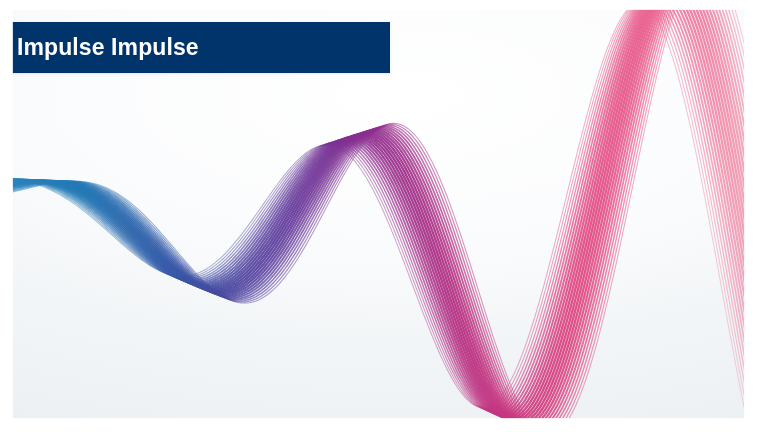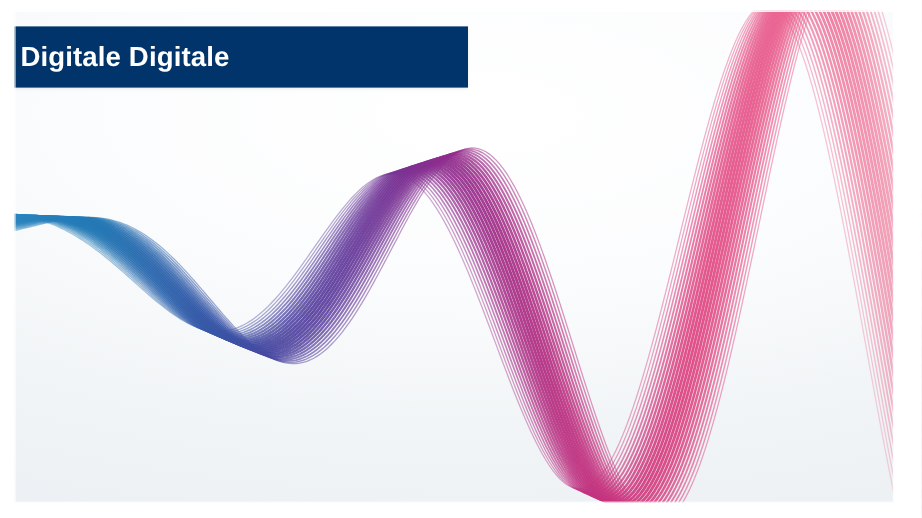--- a/index.html
+++ b/index.html
@@ -128,19 +128,19 @@
         <path d="M -40.00 180.44 L -37.07 180.44 L -34.15 180.44 L -31.22 180.44 L -28.29 180.44 L -25.37 180.44 L -22.44 180.44 L -19.51 180.41 L -16.59 180.17 L -13.66 179.94 L -10.73 179.72 L -7.81 179.53 L -4.88 179.37 L -1.95 179.23 L 0.97 179.12 L 3.90 179.05 L 6.83 179.01 L 9.75 179.02 L 12.68 179.07 L 15.61 179.18 L 18.53 179.33 L 21.46 179.54 L 24.39 179.81 L 27.31 180.15 L 30.24 180.55 L 33.17 181.02 L 36.09 181.57 L 39.02 182.20 L 41.95 182.90 L 44.87 183.69 L 47.80 184.56 L 50.73 185.53 L 53.65 186.58 L 56.58 187.73 L 59.51 188.97 L 62.43 190.30 L 65.36 191.73 L 68.29 193.26 L 71.21 194.88 L 74.14 196.59 L 77.07 198.40 L 79.99 200.30 L 82.92 202.29 L 85.85 204.37 L 88.77 206.54 L 91.70 208.78 L 94.63 211.11 L 97.55 213.50 L 100.48 215.96 L 103.41 218.49 L 106.33 221.07 L 109.26 223.70 L 112.19 226.37 L 115.11 229.08 L 118.04 231.81 L 120.97 234.57 L 123.89 237.33 L 126.82 240.10 L 129.75 242.86 L 132.67 245.60 L 135.60 248.32 L 138.53 251.00 L 141.45 253.63 L 144.38 256.20 L 147.31 258.71 L 150.23 261.14 L 153.16 263.48 L 156.09 265.72 L 159.01 267.85 L 161.94 269.86 L 164.87 271.74 L 167.79 273.48 L 170.72 275.08 L 173.65 276.51 L 176.57 277.78 L 179.50 278.87 L 182.43 279.79 L 185.35 280.51 L 188.28 281.03 L 191.21 281.35 L 194.13 281.47 L 197.06 281.37 L 199.99 281.05 L 202.91 280.52 L 205.84 279.76 L 208.77 278.78 L 211.69 277.57 L 214.62 276.14 L 217.55 274.49 L 220.47 272.61 L 223.40 270.52 L 226.33 268.21 L 229.25 265.69 L 232.18 262.97 L 235.11 260.06 L 238.03 256.95 L 240.96 253.67 L 243.89 250.21 L 246.81 246.60 L 249.74 242.83 L 252.67 238.93 L 255.59 234.91 L 258.52 230.78 L 261.45 226.55 L 264.37 222.24 L 267.30 217.88 L 270.23 213.46 L 273.15 209.02 L 276.08 204.56 L 279.01 200.11 L 281.93 195.69 L 284.86 191.31 L 287.79 186.99 L 290.71 182.75 L 293.64 178.62 L 296.57 174.60 L 299.49 170.73 L 302.42 167.01 L 305.35 163.47 L 308.27 160.12 L 311.20 156.99 L 314.13 154.09 L 317.05 151.43 L 319.98 149.04 L 322.91 146.94 L 325.83 145.12 L 328.76 143.62 L 331.69 142.43 L 334.61 141.58 L 337.54 141.08 L 340.47 140.93 L 343.39 141.14 L 346.32 141.72 L 349.25 142.68 L 352.17 144.02 L 355.10 145.75 L 358.03 147.87 L 360.95 150.37 L 363.88 153.25 L 366.81 156.53 L 369.73 160.18 L 372.66 164.20 L 375.59 168.59 L 378.51 173.34 L 381.44 178.44 L 384.37 183.87 L 387.29 189.62 L 390.22 195.69 L 393.15 202.04 L 396.07 208.67 L 399.00 215.55 L 401.93 222.66 L 404.85 229.99 L 407.78 237.51 L 410.71 245.19 L 413.63 253.01 L 416.56 260.95 L 419.49 268.97 L 422.41 277.05 L 425.34 285.17 L 428.27 293.28 L 431.19 301.37 L 434.12 309.40 L 437.05 317.34 L 439.97 325.16 L 442.90 332.83 L 445.83 340.32 L 448.75 347.60 L 451.68 354.64 L 454.61 361.41 L 457.53 367.88 L 460.46 374.02 L 463.39 379.81 L 466.31 385.21 L 469.24 390.20 L 472.17 394.76 L 475.09 398.86 L 478.02 402.47 L 480.95 405.59 L 483.87 408.19 L 486.80 410.24 L 489.73 411.75 L 492.65 412.68 L 495.58 413.03 L 498.51 412.79 L 501.43 411.95 L 504.36 410.50 L 507.29 408.44 L 510.21 405.76 L 513.14 402.47 L 516.07 398.57 L 518.99 394.07 L 521.92 388.96 L 524.85 383.27 L 527.77 377.00 L 530.70 370.16 L 533.63 362.77 L 536.55 354.85 L 539.48 346.43 L 542.41 337.51 L 545.33 328.13 L 548.26 318.32 L 551.19 308.10 L 554.11 297.51 L 557.04 286.57 L 559.97 275.32 L 562.89 263.80 L 565.82 252.04 L 568.75 240.08 L 571.67 227.97 L 574.60 215.74 L 577.53 203.43 L 580.45 191.09 L 583.38 178.77 L 586.31 166.49 L 589.23 154.32 L 592.16 142.29 L 595.09 130.45 L 598.01 118.84 L 600.94 107.50 L 603.87 96.49 L 606.79 85.85 L 609.72 75.60 L 612.65 65.81 L 615.57 56.51 L 618.50 47.73 L 621.43 39.51 L 624.35 31.90 L 627.28 24.92 L 630.21 18.61 L 633.13 13.00 L 636.06 8.11 L 638.99 3.97 L 641.91 0.61 L 644.84 -1.95 L 647.77 -3.70 L 650.69 -4.62 L 653.62 -4.70 L 656.55 -3.92 L 659.47 -2.29 L 662.40 0.21 L 665.33 3.57 L 668.25 7.80 L 671.18 12.88 L 674.11 18.80 L 677.03 25.57 L 679.96 33.15 L 682.89 41.54 L 685.81 50.70 L 688.74 60.63 L 691.67 71.28 L 694.59 82.63 L 697.52 94.65 L 700.45 107.29 L 703.37 120.53 L 706.30 134.31 L 709.23 148.60 L 712.15 163.35 L 715.08 178.51 L 718.01 194.04 L 720.93 209.86 L 723.86 225.95 L 726.79 242.23 L 729.71 258.65 L 732.64 275.16 L 735.57 291.69 L 738.49 308.19 L 741.42 324.60 L 744.35 340.85 L 747.27 356.88 L 750.20 372.63 L 753.13 388.05 L 756.05 403.07 L 758.98 417.64 L 761.91 431.69 L 764.83 445.18 L 767.76 458.03 L 770.69 470.21 L 773.61 481.66 L 776.54 492.33 L 779.47 502.17 L 782.39 511.14 L 785.32 519.19 L 788.25 525.73 L 791.17 525.73 L 794.10 525.73 L 797.03 525.73 L 799.95 525.73 L 802.88 525.73 L 805.81 525.73 L 808.73 525.73 L 811.66 525.73 L 814.59 525.73 L 817.51 525.73 L 820.44 525.73 L 823.37 525.73 L 826.29 525.73 L 829.22 525.73 L 832.15 525.73 L 835.07 525.73 L 838.00 525.73" fill="none" stroke="url(#gradA)" stroke-width="1.70" stroke-linecap="round" opacity="0.691"></path>
         <path d="M -40.00 179.77 L -37.07 179.77 L -34.15 179.77 L -31.22 179.77 L -28.29 179.77 L -25.37 179.77 L -22.44 179.77 L -19.51 179.74 L -16.59 179.54 L -13.66 179.35 L -10.73 179.18 L -7.81 179.04 L -4.88 178.92 L -1.95 178.83 L 0.97 178.77 L 3.90 178.75 L 6.83 178.77 L 9.75 178.84 L 12.68 178.95 L 15.61 179.11 L 18.53 179.33 L 21.46 179.61 L 24.39 179.95 L 27.31 180.35 L 30.24 180.83 L 33.17 181.37 L 36.09 181.99 L 39.02 182.69 L 41.95 183.47 L 44.87 184.34 L 47.80 185.29 L 50.73 186.33 L 53.65 187.46 L 56.58 188.68 L 59.51 190.00 L 62.43 191.41 L 65.36 192.91 L 68.29 194.51 L 71.21 196.19 L 74.14 197.98 L 77.07 199.85 L 79.99 201.81 L 82.92 203.86 L 85.85 205.99 L 88.77 208.20 L 91.70 210.49 L 94.63 212.85 L 97.55 215.27 L 100.48 217.76 L 103.41 220.31 L 106.33 222.90 L 109.26 225.54 L 112.19 228.22 L 115.11 230.92 L 118.04 233.64 L 120.97 236.37 L 123.89 239.11 L 126.82 241.84 L 129.75 244.55 L 132.67 247.24 L 135.60 249.90 L 138.53 252.50 L 141.45 255.06 L 144.38 257.55 L 147.31 259.96 L 150.23 262.28 L 153.16 264.51 L 156.09 266.64 L 159.01 268.64 L 161.94 270.52 L 164.87 272.27 L 167.79 273.87 L 170.72 275.31 L 173.65 276.59 L 176.57 277.70 L 179.50 278.63 L 182.43 279.37 L 185.35 279.92 L 188.28 280.26 L 191.21 280.41 L 194.13 280.34 L 197.06 280.06 L 199.99 279.57 L 202.91 278.85 L 205.84 277.91 L 208.77 276.75 L 211.69 275.37 L 214.62 273.77 L 217.55 271.95 L 220.47 269.91 L 223.40 267.66 L 226.33 265.20 L 229.25 262.54 L 232.18 259.69 L 235.11 256.64 L 238.03 253.42 L 240.96 250.03 L 243.89 246.48 L 246.81 242.78 L 249.74 238.94 L 252.67 234.98 L 255.59 230.91 L 258.52 226.75 L 261.45 222.50 L 264.37 218.19 L 267.30 213.84 L 270.23 209.45 L 273.15 205.05 L 276.08 200.65 L 279.01 196.27 L 281.93 191.94 L 284.86 187.66 L 287.79 183.47 L 290.71 179.37 L 293.64 175.39 L 296.57 171.54 L 299.49 167.85 L 302.42 164.33 L 305.35 161.00 L 308.27 157.89 L 311.20 154.99 L 314.13 152.35 L 317.05 149.96 L 319.98 147.85 L 322.91 146.02 L 325.83 144.51 L 328.76 143.31 L 331.69 142.43 L 334.61 141.90 L 337.54 141.72 L 340.47 141.90 L 343.39 142.45 L 346.32 143.37 L 349.25 144.67 L 352.17 146.35 L 355.10 148.41 L 358.03 150.85 L 360.95 153.68 L 363.88 156.89 L 366.81 160.48 L 369.73 164.44 L 372.66 168.76 L 375.59 173.44 L 378.51 178.46 L 381.44 183.82 L 384.37 189.50 L 387.29 195.49 L 390.22 201.76 L 393.15 208.32 L 396.07 215.12 L 399.00 222.16 L 401.93 229.41 L 404.85 236.86 L 407.78 244.47 L 410.71 252.22 L 413.63 260.08 L 416.56 268.04 L 419.49 276.06 L 422.41 284.11 L 425.34 292.17 L 428.27 300.20 L 431.19 308.18 L 434.12 316.07 L 437.05 323.85 L 439.97 331.49 L 442.90 338.94 L 445.83 346.20 L 448.75 353.21 L 451.68 359.96 L 454.61 366.42 L 457.53 372.55 L 460.46 378.33 L 463.39 383.74 L 466.31 388.74 L 469.24 393.31 L 472.17 397.43 L 475.09 401.07 L 478.02 404.22 L 480.95 406.85 L 483.87 408.95 L 486.80 410.50 L 489.73 411.48 L 492.65 411.89 L 495.58 411.71 L 498.51 410.94 L 501.43 409.56 L 504.36 407.58 L 507.29 404.98 L 510.21 401.78 L 513.14 397.97 L 516.07 393.56 L 518.99 388.55 L 521.92 382.95 L 524.85 376.77 L 527.77 370.04 L 530.70 362.75 L 533.63 354.94 L 536.55 346.62 L 539.48 337.81 L 542.41 328.54 L 545.33 318.84 L 548.26 308.72 L 551.19 298.23 L 554.11 287.40 L 557.04 276.25 L 559.97 264.83 L 562.89 253.17 L 565.82 241.31 L 568.75 229.29 L 571.67 217.14 L 574.60 204.92 L 577.53 192.66 L 580.45 180.41 L 583.38 168.21 L 586.31 156.10 L 589.23 144.13 L 592.16 132.34 L 595.09 120.78 L 598.01 109.49 L 600.94 98.52 L 603.87 87.90 L 606.79 77.68 L 609.72 67.90 L 612.65 58.61 L 615.57 49.83 L 618.50 41.61 L 621.43 33.99 L 624.35 26.99 L 627.28 20.66 L 630.21 15.01 L 633.13 10.08 L 636.06 5.90 L 638.99 2.49 L 641.91 -0.14 L 644.84 -1.95 L 647.77 -2.94 L 650.69 -3.10 L 653.62 -2.40 L 656.55 -0.86 L 659.47 1.55 L 662.40 4.81 L 665.33 8.93 L 668.25 13.91 L 671.18 19.73 L 674.11 26.38 L 677.03 33.85 L 679.96 42.11 L 682.89 51.16 L 685.81 60.96 L 688.74 71.49 L 691.67 82.72 L 694.59 94.61 L 697.52 107.13 L 700.45 120.25 L 703.37 133.91 L 706.30 148.08 L 709.23 162.72 L 712.15 177.76 L 715.08 193.17 L 718.01 208.89 L 720.93 224.87 L 723.86 241.05 L 726.79 257.38 L 729.71 273.80 L 732.64 290.25 L 735.57 306.67 L 738.49 323.00 L 741.42 339.19 L 744.35 355.16 L 747.27 370.86 L 750.20 386.24 L 753.13 401.22 L 756.05 415.76 L 758.98 429.79 L 761.91 443.27 L 764.83 456.12 L 767.76 468.30 L 770.69 479.76 L 773.61 490.45 L 776.54 500.32 L 779.47 509.33 L 782.39 517.42 L 785.32 524.58 L 788.25 530.26 L 791.17 530.26 L 794.10 530.26 L 797.03 530.26 L 799.95 530.26 L 802.88 530.26 L 805.81 530.26 L 808.73 530.26 L 811.66 530.26 L 814.59 530.26 L 817.51 530.26 L 820.44 530.26 L 823.37 530.26 L 826.29 530.26 L 829.22 530.26 L 832.15 530.26 L 835.07 530.26 L 838.00 530.26" fill="none" stroke="url(#gradA)" stroke-width="1.54" stroke-linecap="round" opacity="0.638"></path>
         <path d="M -40.00 179.14 L -37.07 179.14 L -34.15 179.14 L -31.22 179.14 L -28.29 179.14 L -25.37 179.14 L -22.44 179.14 L -19.51 179.11 L -16.59 178.95 L -13.66 178.81 L -10.73 178.68 L -7.81 178.58 L -4.88 178.51 L -1.95 178.47 L 0.97 178.47 L 3.90 178.51 L 6.83 178.58 L 9.75 178.71 L 12.68 178.88 L 15.61 179.11 L 18.53 179.39 L 21.46 179.74 L 24.39 180.14 L 27.31 180.62 L 30.24 181.16 L 33.17 181.78 L 36.09 182.48 L 39.02 183.25 L 41.95 184.11 L 44.87 185.05 L 47.80 186.08 L 50.73 187.19 L 53.65 188.40 L 56.58 189.69 L 59.51 191.08 L 62.43 192.56 L 65.36 194.13 L 68.29 195.79 L 71.21 197.55 L 74.14 199.39 L 77.07 201.32 L 79.99 203.34 L 82.92 205.44 L 85.85 207.62 L 88.77 209.87 L 91.70 212.20 L 94.63 214.59 L 97.55 217.05 L 100.48 219.56 L 103.41 222.12 L 106.33 224.72 L 109.26 227.36 L 112.19 230.03 L 115.11 232.71 L 118.04 235.42 L 120.97 238.12 L 123.89 240.82 L 126.82 243.51 L 129.75 246.17 L 132.67 248.80 L 135.60 251.39 L 138.53 253.92 L 141.45 256.39 L 144.38 258.79 L 147.31 261.10 L 150.23 263.32 L 153.16 265.43 L 156.09 267.44 L 159.01 269.31 L 161.94 271.06 L 164.87 272.66 L 167.79 274.11 L 170.72 275.40 L 173.65 276.52 L 176.57 277.47 L 179.50 278.23 L 182.43 278.80 L 185.35 279.17 L 188.28 279.35 L 191.21 279.31 L 194.13 279.07 L 197.06 278.61 L 199.99 277.93 L 202.91 277.04 L 205.84 275.93 L 208.77 274.59 L 211.69 273.04 L 214.62 271.27 L 217.55 269.29 L 220.47 267.10 L 223.40 264.70 L 226.33 262.10 L 229.25 259.30 L 232.18 256.32 L 235.11 253.16 L 238.03 249.83 L 240.96 246.35 L 243.89 242.71 L 246.81 238.94 L 249.74 235.04 L 252.67 231.03 L 255.59 226.93 L 258.52 222.75 L 261.45 218.50 L 264.37 214.20 L 267.30 209.87 L 270.23 205.52 L 273.15 201.17 L 276.08 196.85 L 279.01 192.56 L 281.93 188.33 L 284.86 184.17 L 287.79 180.11 L 290.71 176.16 L 293.64 172.34 L 296.57 168.68 L 299.49 165.18 L 302.42 161.87 L 305.35 158.77 L 308.27 155.89 L 311.20 153.25 L 314.13 150.86 L 317.05 148.75 L 319.98 146.92 L 322.91 145.39 L 325.83 144.17 L 328.76 143.28 L 331.69 142.73 L 334.61 142.52 L 337.54 142.67 L 340.47 143.18 L 343.39 144.05 L 346.32 145.31 L 349.25 146.94 L 352.17 148.95 L 355.10 151.34 L 358.03 154.11 L 360.95 157.26 L 363.88 160.78 L 366.81 164.67 L 369.73 168.93 L 372.66 173.54 L 375.59 178.49 L 378.51 183.77 L 381.44 189.38 L 384.37 195.29 L 387.29 201.49 L 390.22 207.97 L 393.15 214.70 L 396.07 221.66 L 399.00 228.84 L 401.93 236.21 L 404.85 243.75 L 407.78 251.43 L 410.71 259.23 L 413.63 267.12 L 416.56 275.07 L 419.49 283.07 L 422.41 291.06 L 425.34 299.04 L 428.27 306.97 L 431.19 314.82 L 434.12 322.55 L 437.05 330.15 L 439.97 337.57 L 442.90 344.79 L 445.83 351.79 L 448.75 358.52 L 451.68 364.96 L 454.61 371.08 L 457.53 376.86 L 460.46 382.27 L 463.39 387.27 L 466.31 391.86 L 469.24 396.00 L 472.17 399.66 L 475.09 402.84 L 478.02 405.51 L 480.95 407.65 L 483.87 409.25 L 486.80 410.28 L 489.73 410.75 L 492.65 410.63 L 495.58 409.92 L 498.51 408.62 L 501.43 406.71 L 504.36 404.19 L 507.29 401.07 L 510.21 397.35 L 513.14 393.03 L 516.07 388.11 L 518.99 382.61 L 521.92 376.54 L 524.85 369.90 L 527.77 362.72 L 530.70 355.01 L 533.63 346.80 L 536.55 338.10 L 539.48 328.93 L 542.41 319.33 L 545.33 309.33 L 548.26 298.94 L 551.19 288.21 L 554.11 277.17 L 557.04 265.85 L 559.97 254.28 L 562.89 242.52 L 565.82 230.59 L 568.75 218.53 L 571.67 206.39 L 574.60 194.21 L 577.53 182.04 L 580.45 169.91 L 583.38 157.86 L 586.31 145.96 L 589.23 134.22 L 592.16 122.71 L 595.09 111.47 L 598.01 100.53 L 600.94 89.94 L 603.87 79.75 L 606.79 69.99 L 609.72 60.70 L 612.65 51.93 L 615.57 43.71 L 618.50 36.07 L 621.43 29.06 L 624.35 22.69 L 627.28 17.02 L 630.21 12.05 L 633.13 7.83 L 636.06 4.36 L 638.99 1.68 L 641.91 -0.20 L 644.84 -1.26 L 647.77 -1.49 L 650.69 -0.88 L 653.62 0.58 L 656.55 2.89 L 659.47 6.06 L 662.40 10.08 L 665.33 14.95 L 668.25 20.66 L 671.18 27.20 L 674.11 34.55 L 677.03 42.70 L 679.96 51.63 L 682.89 61.31 L 685.81 71.72 L 688.74 82.82 L 691.67 94.59 L 694.59 106.99 L 697.52 119.98 L 700.45 133.53 L 703.37 147.58 L 706.30 162.09 L 709.23 177.02 L 712.15 192.32 L 715.08 207.94 L 718.01 223.81 L 720.93 239.89 L 723.86 256.13 L 726.79 272.46 L 729.71 288.82 L 732.64 305.16 L 735.57 321.42 L 738.49 337.54 L 741.42 353.45 L 744.35 369.11 L 747.27 384.44 L 750.20 399.38 L 753.13 413.89 L 756.05 427.90 L 758.98 441.36 L 761.91 454.21 L 764.83 466.40 L 767.76 477.87 L 770.69 488.58 L 773.61 498.48 L 776.54 507.52 L 779.47 515.66 L 782.39 522.86 L 785.32 529.09 L 788.25 533.91 L 791.17 533.91 L 794.10 533.91 L 797.03 533.91 L 799.95 533.91 L 802.88 533.91 L 805.81 533.91 L 808.73 533.91 L 811.66 533.91 L 814.59 533.91 L 817.51 533.91 L 820.44 533.91 L 823.37 533.91 L 826.29 533.91 L 829.22 533.91 L 832.15 533.91 L 835.07 533.91 L 838.00 533.91" fill="none" stroke="url(#gradA)" stroke-width="1.37" stroke-linecap="round" opacity="0.582"></path>
         <path d="M -40.00 178.54 L -37.07 178.54 L -34.15 178.54 L -31.22 178.54 L -28.29 178.54 L -25.37 178.54 L -22.44 178.54 L -19.51 178.52 L -16.59 178.41 L -13.66 178.31 L -10.73 178.23 L -7.81 178.18 L -4.88 178.16 L -1.95 178.17 L 0.97 178.22 L 3.90 178.32 L 6.83 178.45 L 9.75 178.64 L 12.68 178.87 L 15.61 179.16 L 18.53 179.51 L 21.46 179.92 L 24.39 180.40 L 27.31 180.94 L 30.24 181.56 L 33.17 182.25 L 36.09 183.02 L 39.02 183.87 L 41.95 184.80 L 44.87 185.81 L 47.80 186.92 L 50.73 188.10 L 53.65 189.38 L 56.58 190.75 L 59.51 192.21 L 62.43 193.76 L 65.36 195.39 L 68.29 197.12 L 71.21 198.94 L 74.14 200.84 L 77.07 202.83 L 79.99 204.89 L 82.92 207.04 L 85.85 209.26 L 88.77 211.55 L 91.70 213.91 L 94.63 216.33 L 97.55 218.81 L 100.48 221.33 L 103.41 223.90 L 106.33 226.51 L 109.26 229.14 L 112.19 231.80 L 115.11 234.47 L 118.04 237.14 L 120.97 239.81 L 123.89 242.47 L 126.82 245.11 L 129.75 247.71 L 132.67 250.28 L 135.60 252.79 L 138.53 255.24 L 141.45 257.62 L 144.38 259.92 L 147.31 262.13 L 150.23 264.23 L 153.16 266.23 L 156.09 268.11 L 159.01 269.85 L 161.94 271.46 L 164.87 272.91 L 167.79 274.21 L 170.72 275.35 L 173.65 276.31 L 176.57 277.09 L 179.50 277.68 L 182.43 278.08 L 185.35 278.28 L 188.28 278.28 L 191.21 278.07 L 194.13 277.65 L 197.06 277.01 L 199.99 276.16 L 202.91 275.09 L 205.84 273.81 L 208.77 272.31 L 211.69 270.59 L 214.62 268.66 L 217.55 266.53 L 220.47 264.18 L 223.40 261.64 L 226.33 258.91 L 229.25 255.99 L 232.18 252.89 L 235.11 249.63 L 238.03 246.20 L 240.96 242.63 L 243.89 238.92 L 246.81 235.09 L 249.74 231.14 L 252.67 227.10 L 255.59 222.98 L 258.52 218.79 L 261.45 214.55 L 264.37 210.27 L 267.30 205.97 L 270.23 201.68 L 273.15 197.40 L 276.08 193.16 L 279.01 188.97 L 281.93 184.86 L 284.86 180.83 L 287.79 176.92 L 290.71 173.13 L 293.64 169.50 L 296.57 166.02 L 299.49 162.73 L 302.42 159.64 L 305.35 156.77 L 308.27 154.14 L 311.20 151.75 L 314.13 149.64 L 317.05 147.80 L 319.98 146.26 L 322.91 145.03 L 325.83 144.12 L 328.76 143.54 L 331.69 143.31 L 334.61 143.42 L 337.54 143.90 L 340.47 144.73 L 343.39 145.94 L 346.32 147.53 L 349.25 149.49 L 352.17 151.82 L 355.10 154.54 L 358.03 157.63 L 360.95 161.09 L 363.88 164.91 L 366.81 169.10 L 369.73 173.64 L 372.66 178.52 L 375.59 183.73 L 378.51 189.27 L 381.44 195.10 L 384.37 201.23 L 387.29 207.63 L 390.22 214.28 L 393.15 221.17 L 396.07 228.28 L 399.00 235.57 L 401.93 243.04 L 404.85 250.65 L 407.78 258.38 L 410.71 266.20 L 413.63 274.10 L 416.56 282.03 L 419.49 289.97 L 422.41 297.89 L 425.34 305.77 L 428.27 313.57 L 431.19 321.26 L 434.12 328.81 L 437.05 336.20 L 439.97 343.40 L 442.90 350.36 L 445.83 357.08 L 448.75 363.50 L 451.68 369.62 L 454.61 375.39 L 457.53 380.80 L 460.46 385.81 L 463.39 390.41 L 466.31 394.57 L 469.24 398.26 L 472.17 401.46 L 475.09 404.17 L 478.02 406.35 L 480.95 407.99 L 483.87 409.08 L 486.80 409.60 L 489.73 409.54 L 492.65 408.90 L 495.58 407.66 L 498.51 405.83 L 501.43 403.40 L 504.36 400.36 L 507.29 396.72 L 510.21 392.49 L 513.14 387.67 L 516.07 382.26 L 518.99 376.29 L 521.92 369.75 L 524.85 362.67 L 527.77 355.07 L 530.70 346.96 L 533.63 338.36 L 536.55 329.31 L 539.48 319.81 L 542.41 309.91 L 545.33 299.63 L 548.26 289.00 L 551.19 278.06 L 554.11 266.84 L 557.04 255.38 L 559.97 243.70 L 562.89 231.87 L 565.82 219.90 L 568.75 207.85 L 571.67 195.75 L 574.60 183.65 L 577.53 171.59 L 580.45 159.61 L 583.38 147.76 L 586.31 136.09 L 589.23 124.63 L 592.16 113.42 L 595.09 102.52 L 598.01 91.97 L 600.94 81.80 L 603.87 72.06 L 606.79 62.78 L 609.72 54.01 L 612.65 45.79 L 615.57 38.14 L 618.50 31.11 L 621.43 24.73 L 624.35 19.02 L 627.28 14.02 L 630.21 9.75 L 633.13 6.23 L 636.06 3.49 L 638.99 1.55 L 641.91 0.42 L 644.84 0.11 L 647.77 0.64 L 650.69 2.02 L 653.62 4.24 L 656.55 7.31 L 659.47 11.23 L 662.40 16.00 L 665.33 21.60 L 668.25 28.03 L 671.18 35.26 L 674.11 43.30 L 677.03 52.11 L 679.96 61.67 L 682.89 71.95 L 685.81 82.94 L 688.74 94.58 L 691.67 106.86 L 694.59 119.73 L 697.52 133.15 L 700.45 147.09 L 703.37 161.48 L 706.30 176.30 L 709.23 191.49 L 712.15 206.99 L 715.08 222.76 L 718.01 238.75 L 720.93 254.89 L 723.86 271.12 L 726.79 287.40 L 729.71 303.67 L 732.64 319.85 L 735.57 335.90 L 738.49 351.76 L 741.42 367.36 L 744.35 382.64 L 747.27 397.55 L 750.20 412.03 L 753.13 426.02 L 756.05 439.47 L 758.98 452.31 L 761.91 464.50 L 764.83 475.98 L 767.76 486.71 L 770.69 496.63 L 773.61 505.71 L 776.54 513.89 L 779.47 521.15 L 782.39 527.44 L 785.32 532.72 L 788.25 536.66 L 791.17 536.66 L 794.10 536.66 L 797.03 536.66 L 799.95 536.66 L 802.88 536.66 L 805.81 536.66 L 808.73 536.66 L 811.66 536.66 L 814.59 536.66 L 817.51 536.66 L 820.44 536.66 L 823.37 536.66 L 826.29 536.66 L 829.22 536.66 L 832.15 536.66 L 835.07 536.66 L 838.00 536.66" fill="none" stroke="url(#gradA)" stroke-width="1.19" stroke-linecap="round" opacity="0.524"></path>
         <path d="M -40.00 177.99 L -37.07 177.99 L -34.15 177.99 L -31.22 177.99 L -28.29 177.99 L -25.37 177.99 L -22.44 177.99 L -19.51 177.98 L -16.59 177.91 L -13.66 177.86 L -10.73 177.83 L -7.81 177.83 L -4.88 177.86 L -1.95 177.92 L 0.97 178.03 L 3.90 178.18 L 6.83 178.38 L 9.75 178.62 L 12.68 178.92 L 15.61 179.28 L 18.53 179.69 L 21.46 180.17 L 24.39 180.71 L 27.31 181.33 L 30.24 182.02 L 33.17 182.78 L 36.09 183.62 L 39.02 184.54 L 41.95 185.55 L 44.87 186.63 L 47.80 187.81 L 50.73 189.07 L 53.65 190.42 L 56.58 191.85 L 59.51 193.38 L 62.43 194.99 L 65.36 196.69 L 68.29 198.48 L 71.21 200.36 L 74.14 202.31 L 77.07 204.35 L 79.99 206.46 L 82.92 208.65 L 85.85 210.91 L 88.77 213.24 L 91.70 215.62 L 94.63 218.06 L 97.55 220.55 L 100.48 223.09 L 103.41 225.66 L 106.33 228.26 L 109.26 230.89 L 112.19 233.52 L 115.11 236.17 L 118.04 238.81 L 120.97 241.44 L 123.89 244.05 L 126.82 246.63 L 129.75 249.17 L 132.67 251.66 L 135.60 254.10 L 138.53 256.46 L 141.45 258.74 L 144.38 260.94 L 147.31 263.04 L 150.23 265.03 L 153.16 266.90 L 156.09 268.65 L 159.01 270.25 L 161.94 271.72 L 164.87 273.03 L 167.79 274.17 L 170.72 275.15 L 173.65 275.95 L 176.57 276.56 L 179.50 276.99 L 182.43 277.22 L 185.35 277.25 L 188.28 277.07 L 191.21 276.68 L 194.13 276.09 L 197.06 275.28 L 199.99 274.26 L 202.91 273.02 L 205.84 271.57 L 208.77 269.90 L 211.69 268.03 L 214.62 265.95 L 217.55 263.66 L 220.47 261.18 L 223.40 258.51 L 226.33 255.65 L 229.25 252.61 L 232.18 249.41 L 235.11 246.05 L 238.03 242.54 L 240.96 238.89 L 243.89 235.12 L 246.81 231.24 L 249.74 227.26 L 252.67 223.19 L 255.59 219.06 L 258.52 214.88 L 261.45 210.66 L 264.37 206.42 L 267.30 202.17 L 270.23 197.95 L 273.15 193.75 L 276.08 189.61 L 279.01 185.53 L 281.93 181.55 L 284.86 177.67 L 287.79 173.91 L 290.71 170.30 L 293.64 166.85 L 296.57 163.58 L 299.49 160.51 L 302.42 157.65 L 305.35 155.02 L 308.27 152.64 L 311.20 150.52 L 314.13 148.68 L 317.05 147.13 L 319.98 145.88 L 322.91 144.95 L 325.83 144.35 L 328.76 144.09 L 331.69 144.17 L 334.61 144.61 L 337.54 145.41 L 340.47 146.58 L 343.39 148.11 L 346.32 150.02 L 349.25 152.31 L 352.17 154.96 L 355.10 157.99 L 358.03 161.39 L 360.95 165.15 L 363.88 169.27 L 366.81 173.74 L 369.73 178.56 L 372.66 183.70 L 375.59 189.16 L 378.51 194.92 L 381.44 200.97 L 384.37 207.30 L 387.29 213.88 L 390.22 220.69 L 393.15 227.72 L 396.07 234.94 L 399.00 242.34 L 401.93 249.88 L 404.85 257.54 L 407.78 265.30 L 410.71 273.12 L 413.63 280.99 L 416.56 288.88 L 419.49 296.74 L 422.41 304.57 L 425.34 312.32 L 428.27 319.97 L 431.19 327.49 L 434.12 334.84 L 437.05 342.01 L 439.97 348.95 L 442.90 355.64 L 445.83 362.05 L 448.75 368.15 L 451.68 373.92 L 454.61 379.33 L 457.53 384.35 L 460.46 388.96 L 463.39 393.13 L 466.31 396.85 L 469.24 400.08 L 472.17 402.82 L 475.09 405.04 L 478.02 406.73 L 480.95 407.86 L 483.87 408.44 L 486.80 408.45 L 489.73 407.87 L 492.65 406.70 L 495.58 404.94 L 498.51 402.59 L 501.43 399.63 L 504.36 396.08 L 507.29 391.94 L 510.21 387.21 L 513.14 381.90 L 516.07 376.02 L 518.99 369.59 L 521.92 362.61 L 524.85 355.11 L 527.77 347.10 L 530.70 338.61 L 533.63 329.66 L 536.55 320.27 L 539.48 310.48 L 542.41 300.30 L 545.33 289.78 L 548.26 278.94 L 551.19 267.82 L 554.11 256.45 L 557.04 244.87 L 559.97 233.13 L 562.89 221.25 L 565.82 209.28 L 568.75 197.27 L 571.67 185.24 L 574.60 173.25 L 577.53 161.34 L 580.45 149.56 L 583.38 137.94 L 586.31 126.53 L 589.23 115.37 L 592.16 104.51 L 595.09 93.98 L 598.01 83.84 L 600.94 74.11 L 603.87 64.85 L 606.79 56.09 L 609.72 47.86 L 612.65 40.21 L 615.57 33.16 L 618.50 26.75 L 621.43 21.02 L 624.35 15.98 L 627.28 11.67 L 630.21 8.10 L 633.13 5.31 L 636.06 3.30 L 638.99 2.10 L 641.91 1.72 L 644.84 2.17 L 647.77 3.46 L 650.69 5.59 L 653.62 8.57 L 656.55 12.39 L 659.47 17.05 L 662.40 22.55 L 665.33 28.86 L 668.25 35.99 L 671.18 43.91 L 674.11 52.60 L 677.03 62.04 L 679.96 72.20 L 682.89 83.06 L 685.81 94.59 L 688.74 106.74 L 691.67 119.49 L 694.59 132.79 L 697.52 146.61 L 700.45 160.89 L 703.37 175.59 L 706.30 190.67 L 709.23 206.06 L 712.15 221.73 L 715.08 237.61 L 718.01 253.66 L 720.93 269.81 L 723.86 286.00 L 726.79 302.18 L 729.71 318.30 L 732.64 334.28 L 735.57 350.08 L 738.49 365.62 L 741.42 380.86 L 744.35 395.73 L 747.27 410.18 L 750.20 424.15 L 753.13 437.58 L 756.05 450.41 L 758.98 462.60 L 761.91 474.09 L 764.83 484.84 L 767.76 494.79 L 770.69 503.90 L 773.61 512.13 L 776.54 519.44 L 779.47 525.78 L 782.39 531.14 L 785.32 535.47 L 788.25 538.51 L 791.17 538.51 L 794.10 538.51 L 797.03 538.51 L 799.95 538.51 L 802.88 538.51 L 805.81 538.51 L 808.73 538.51 L 811.66 538.51 L 814.59 538.51 L 817.51 538.51 L 820.44 538.51 L 823.37 538.51 L 826.29 538.51 L 829.22 538.51 L 832.15 538.51 L 835.07 538.51 L 838.00 538.51" fill="none" stroke="url(#gradA)" stroke-width="1.05" stroke-linecap="round" opacity="0.465"></path>
         <path d="M -40.00 177.48 L -37.07 177.48 L -34.15 177.48 L -31.22 177.48 L -28.29 177.48 L -25.37 177.48 L -22.44 177.48 L -19.51 177.47 L -16.59 177.46 L -13.66 177.45 L -10.73 177.47 L -7.81 177.52 L -4.88 177.61 L -1.95 177.73 L 0.97 177.89 L 3.90 178.10 L 6.83 178.36 L 9.75 178.66 L 12.68 179.03 L 15.61 179.45 L 18.53 179.93 L 21.46 180.47 L 24.39 181.09 L 27.31 181.77 L 30.24 182.53 L 33.17 183.37 L 36.09 184.28 L 39.02 185.27 L 41.95 186.35 L 44.87 187.51 L 47.80 188.75 L 50.73 190.08 L 53.65 191.50 L 56.58 193.00 L 59.51 194.59 L 62.43 196.27 L 65.36 198.03 L 68.29 199.87 L 71.21 201.80 L 74.14 203.81 L 77.07 205.89 L 79.99 208.05 L 82.92 210.27 L 85.85 212.57 L 88.77 214.92 L 91.70 217.32 L 94.63 219.78 L 97.55 222.28 L 100.48 224.82 L 103.41 227.39 L 106.33 229.98 L 109.26 232.59 L 112.19 235.20 L 115.11 237.81 L 118.04 240.42 L 120.97 243.00 L 123.89 245.55 L 126.82 248.07 L 129.75 250.54 L 132.67 252.96 L 135.60 255.30 L 138.53 257.58 L 141.45 259.76 L 144.38 261.85 L 147.31 263.83 L 150.23 265.70 L 153.16 267.45 L 156.09 269.06 L 159.01 270.53 L 161.94 271.84 L 164.87 273.00 L 167.79 273.99 L 170.72 274.81 L 173.65 275.44 L 176.57 275.89 L 179.50 276.15 L 182.43 276.21 L 185.35 276.07 L 188.28 275.72 L 191.21 275.16 L 194.13 274.39 L 197.06 273.41 L 199.99 272.22 L 202.91 270.82 L 205.84 269.21 L 208.77 267.39 L 211.69 265.36 L 214.62 263.13 L 217.55 260.71 L 220.47 258.09 L 223.40 255.29 L 226.33 252.32 L 229.25 249.18 L 232.18 245.88 L 235.11 242.43 L 238.03 238.85 L 240.96 235.14 L 243.89 231.32 L 246.81 227.40 L 249.74 223.40 L 252.67 219.32 L 255.59 215.20 L 258.52 211.03 L 261.45 206.84 L 264.37 202.65 L 267.30 198.47 L 270.23 194.33 L 273.15 190.23 L 276.08 186.19 L 279.01 182.24 L 281.93 178.40 L 284.86 174.67 L 287.79 171.09 L 290.71 167.66 L 293.64 164.41 L 296.57 161.36 L 299.49 158.51 L 302.42 155.89 L 305.35 153.51 L 308.27 151.39 L 311.20 149.54 L 314.13 147.99 L 317.05 146.73 L 319.98 145.78 L 322.91 145.16 L 325.83 144.87 L 328.76 144.92 L 331.69 145.32 L 334.61 146.09 L 337.54 147.21 L 340.47 148.70 L 343.39 150.56 L 346.32 152.79 L 349.25 155.39 L 352.17 158.36 L 355.10 161.70 L 358.03 165.40 L 360.95 169.45 L 363.88 173.85 L 366.81 178.59 L 369.73 183.66 L 372.66 189.05 L 375.59 194.74 L 378.51 200.72 L 381.44 206.97 L 384.37 213.47 L 387.29 220.21 L 390.22 227.17 L 393.15 234.32 L 396.07 241.64 L 399.00 249.11 L 401.93 256.70 L 404.85 264.40 L 407.78 272.16 L 410.71 279.97 L 413.63 287.79 L 416.56 295.61 L 419.49 303.38 L 422.41 311.08 L 425.34 318.69 L 428.27 326.17 L 431.19 333.49 L 434.12 340.62 L 437.05 347.53 L 439.97 354.20 L 442.90 360.60 L 445.83 366.69 L 448.75 372.46 L 451.68 377.87 L 454.61 382.89 L 457.53 387.51 L 460.46 391.70 L 463.39 395.44 L 466.31 398.70 L 469.24 401.47 L 472.17 403.73 L 475.09 405.46 L 478.02 406.65 L 480.95 407.28 L 483.87 407.34 L 486.80 406.83 L 489.73 405.73 L 492.65 404.05 L 495.58 401.77 L 498.51 398.90 L 501.43 395.43 L 504.36 391.38 L 507.29 386.74 L 510.21 381.52 L 513.14 375.74 L 516.07 369.41 L 518.99 362.53 L 521.92 355.13 L 524.85 347.23 L 527.77 338.85 L 530.70 330.00 L 533.63 320.72 L 536.55 311.03 L 539.48 300.96 L 542.41 290.54 L 545.33 279.80 L 548.26 268.78 L 551.19 257.51 L 554.11 246.03 L 557.04 234.37 L 559.97 222.58 L 562.89 210.70 L 565.82 198.76 L 568.75 186.82 L 571.67 174.90 L 574.60 163.06 L 577.53 151.34 L 580.45 139.77 L 583.38 128.41 L 586.31 117.30 L 589.23 106.47 L 592.16 95.98 L 595.09 85.86 L 598.01 76.16 L 600.94 66.91 L 603.87 58.15 L 606.79 49.93 L 609.72 42.27 L 612.65 35.20 L 615.57 28.78 L 618.50 23.01 L 621.43 17.94 L 624.35 13.58 L 627.28 9.97 L 630.21 7.12 L 633.13 5.05 L 636.06 3.78 L 638.99 3.33 L 641.91 3.70 L 644.84 4.91 L 647.77 6.95 L 650.69 9.83 L 653.62 13.55 L 656.55 18.11 L 659.47 23.50 L 662.40 29.71 L 665.33 36.72 L 668.25 44.52 L 671.18 53.10 L 674.11 62.42 L 677.03 72.46 L 679.96 83.20 L 682.89 94.61 L 685.81 106.64 L 688.74 119.27 L 691.67 132.45 L 694.59 146.14 L 697.52 160.31 L 700.45 174.90 L 703.37 189.86 L 706.30 205.15 L 709.23 220.71 L 712.15 236.50 L 715.08 252.44 L 718.01 268.50 L 720.93 284.61 L 723.86 300.71 L 726.79 316.75 L 729.71 332.67 L 732.64 348.40 L 735.57 363.90 L 738.49 379.09 L 741.42 393.92 L 744.35 408.34 L 747.27 422.28 L 750.20 435.69 L 753.13 448.52 L 756.05 460.71 L 758.98 472.21 L 761.91 482.98 L 764.83 492.95 L 767.76 502.10 L 770.69 510.37 L 773.61 517.72 L 776.54 524.13 L 779.47 529.54 L 782.39 533.95 L 785.32 537.31 L 788.25 539.44 L 791.17 539.44 L 794.10 539.44 L 797.03 539.44 L 799.95 539.44 L 802.88 539.44 L 805.81 539.44 L 808.73 539.44 L 811.66 539.44 L 814.59 539.44 L 817.51 539.44 L 820.44 539.44 L 823.37 539.44 L 826.29 539.44 L 829.22 539.44 L 832.15 539.44 L 835.07 539.44 L 838.00 539.44" fill="none" stroke="url(#gradA)" stroke-width="1.05" stroke-linecap="round" opacity="0.420"></path>
       </g>
   </svg>
 
   <div id="title-banner">
-    <span id="title-text">Digitale Digitale</span>
+    <span id="title-text">Impulse Impulse</span>
   </div>
 
   <div id="frame"></div>
   <div id="frame-inner-glow"></div>
 
 </div>
 
 </body></html>

